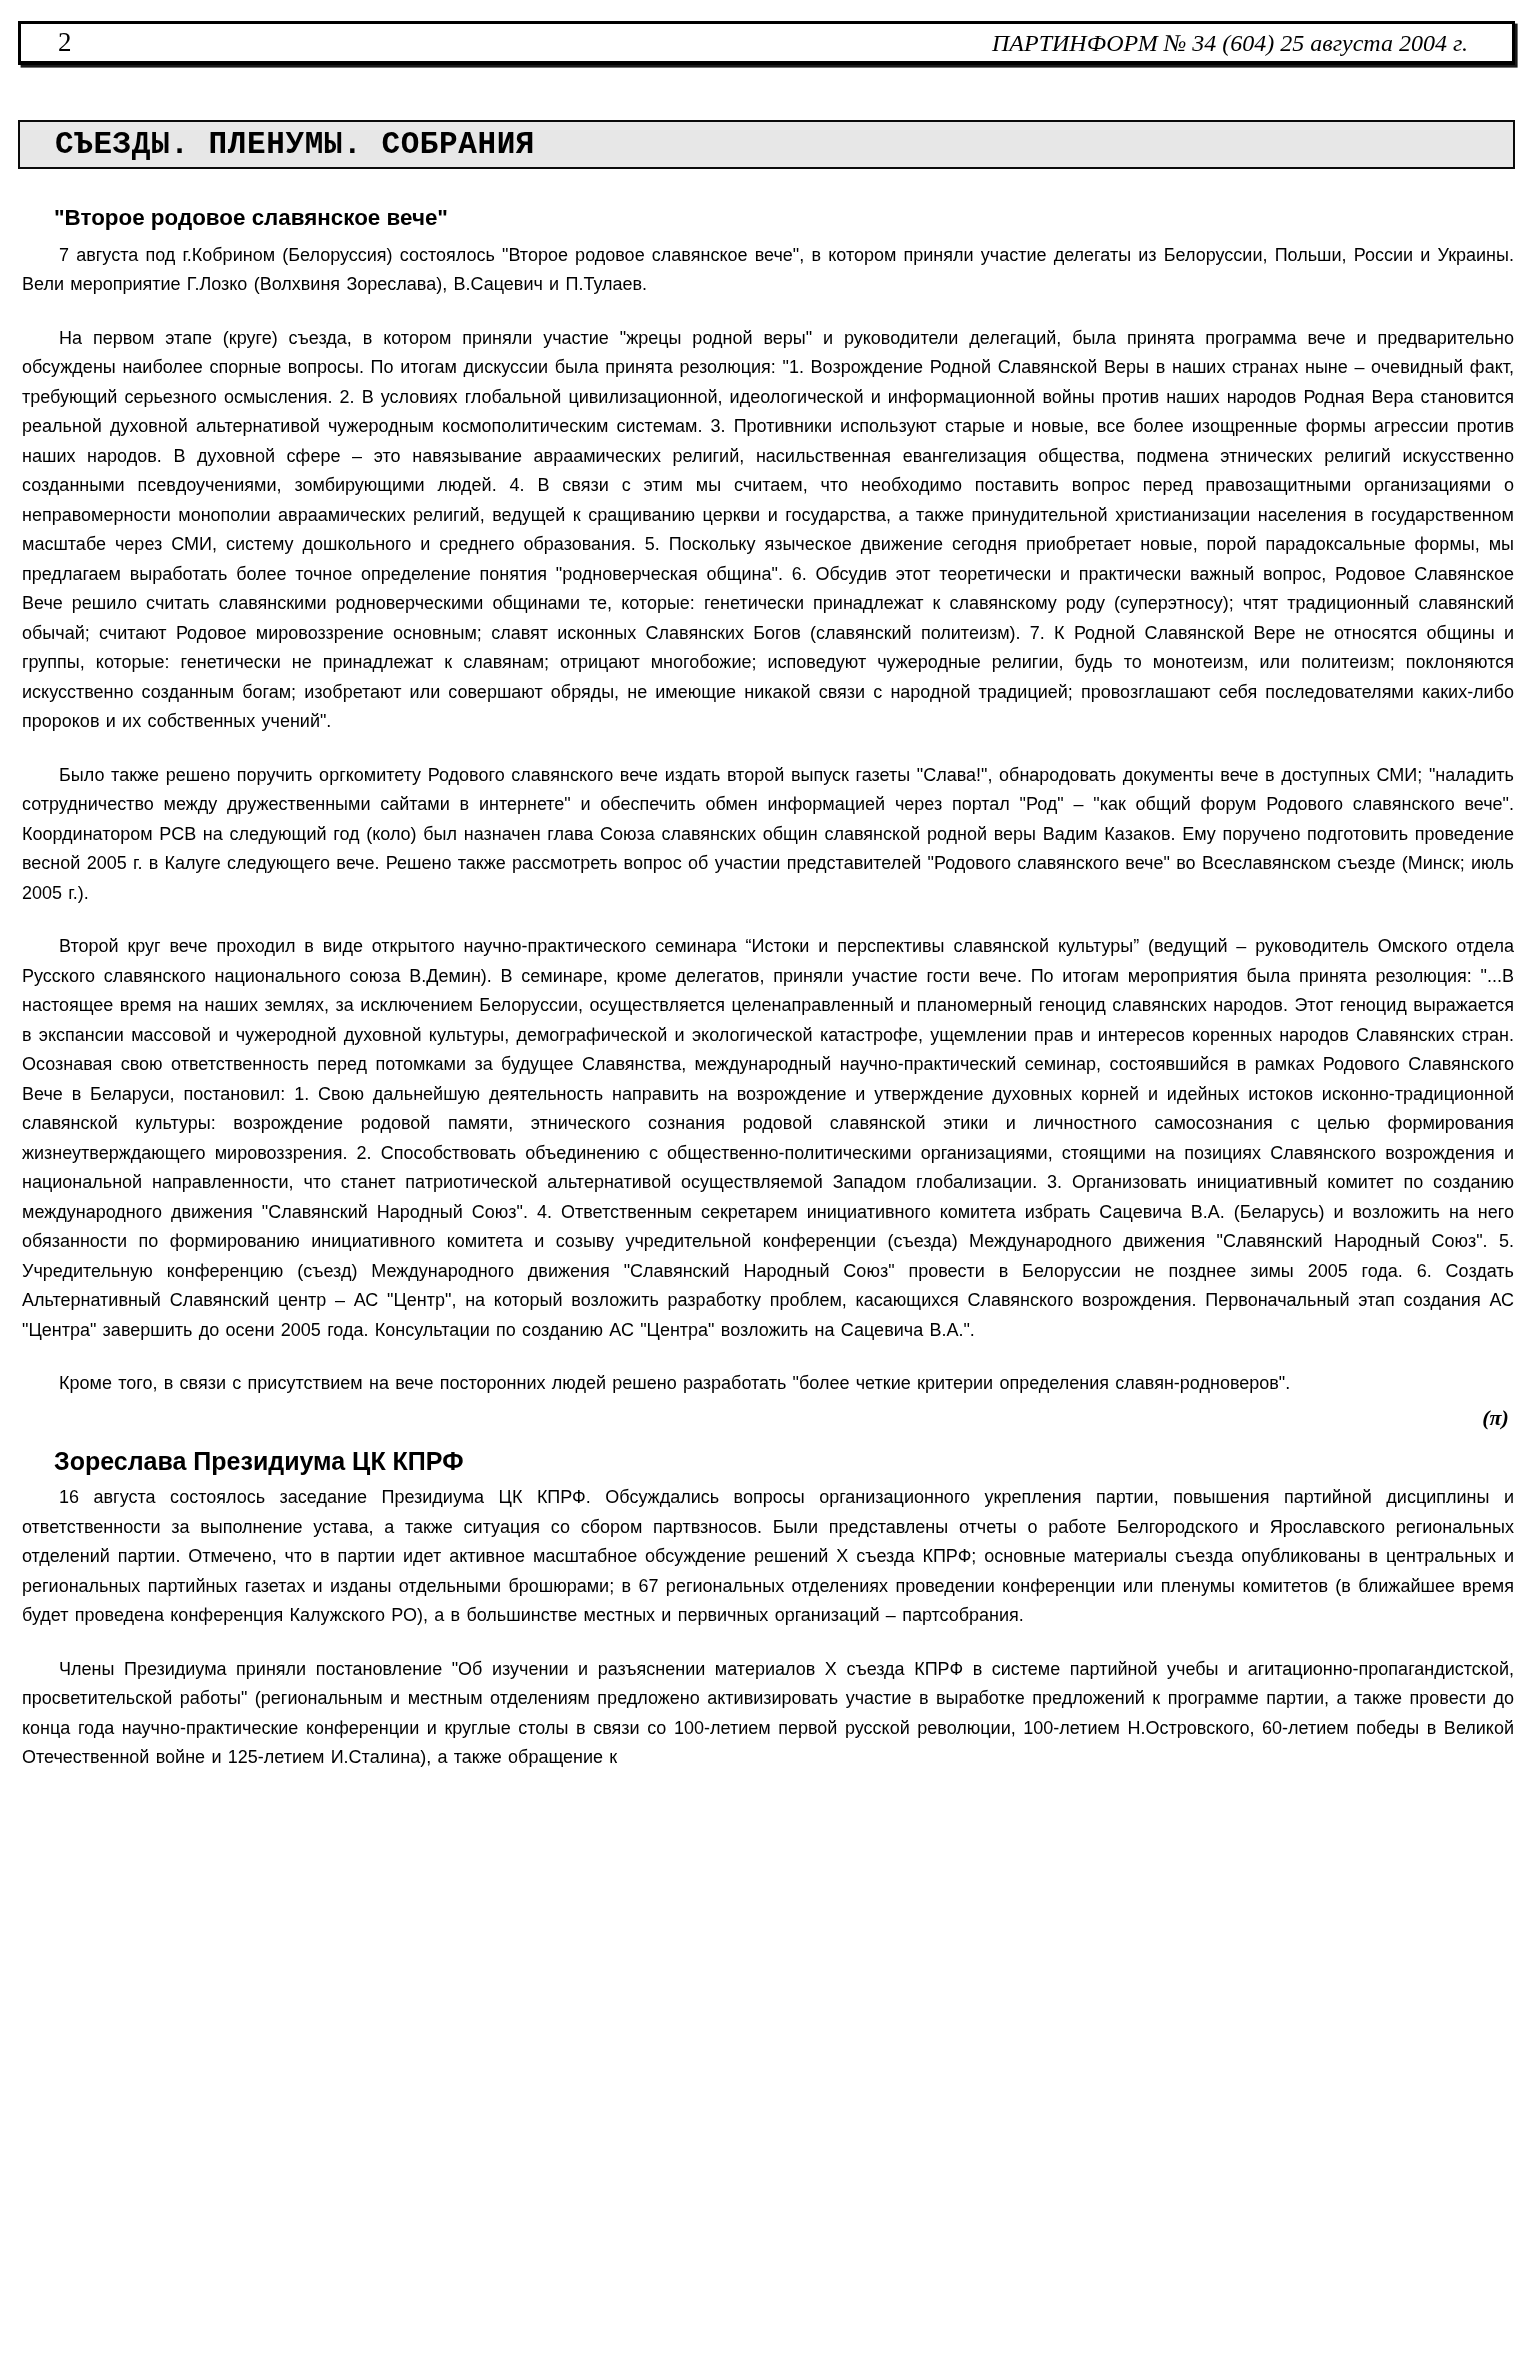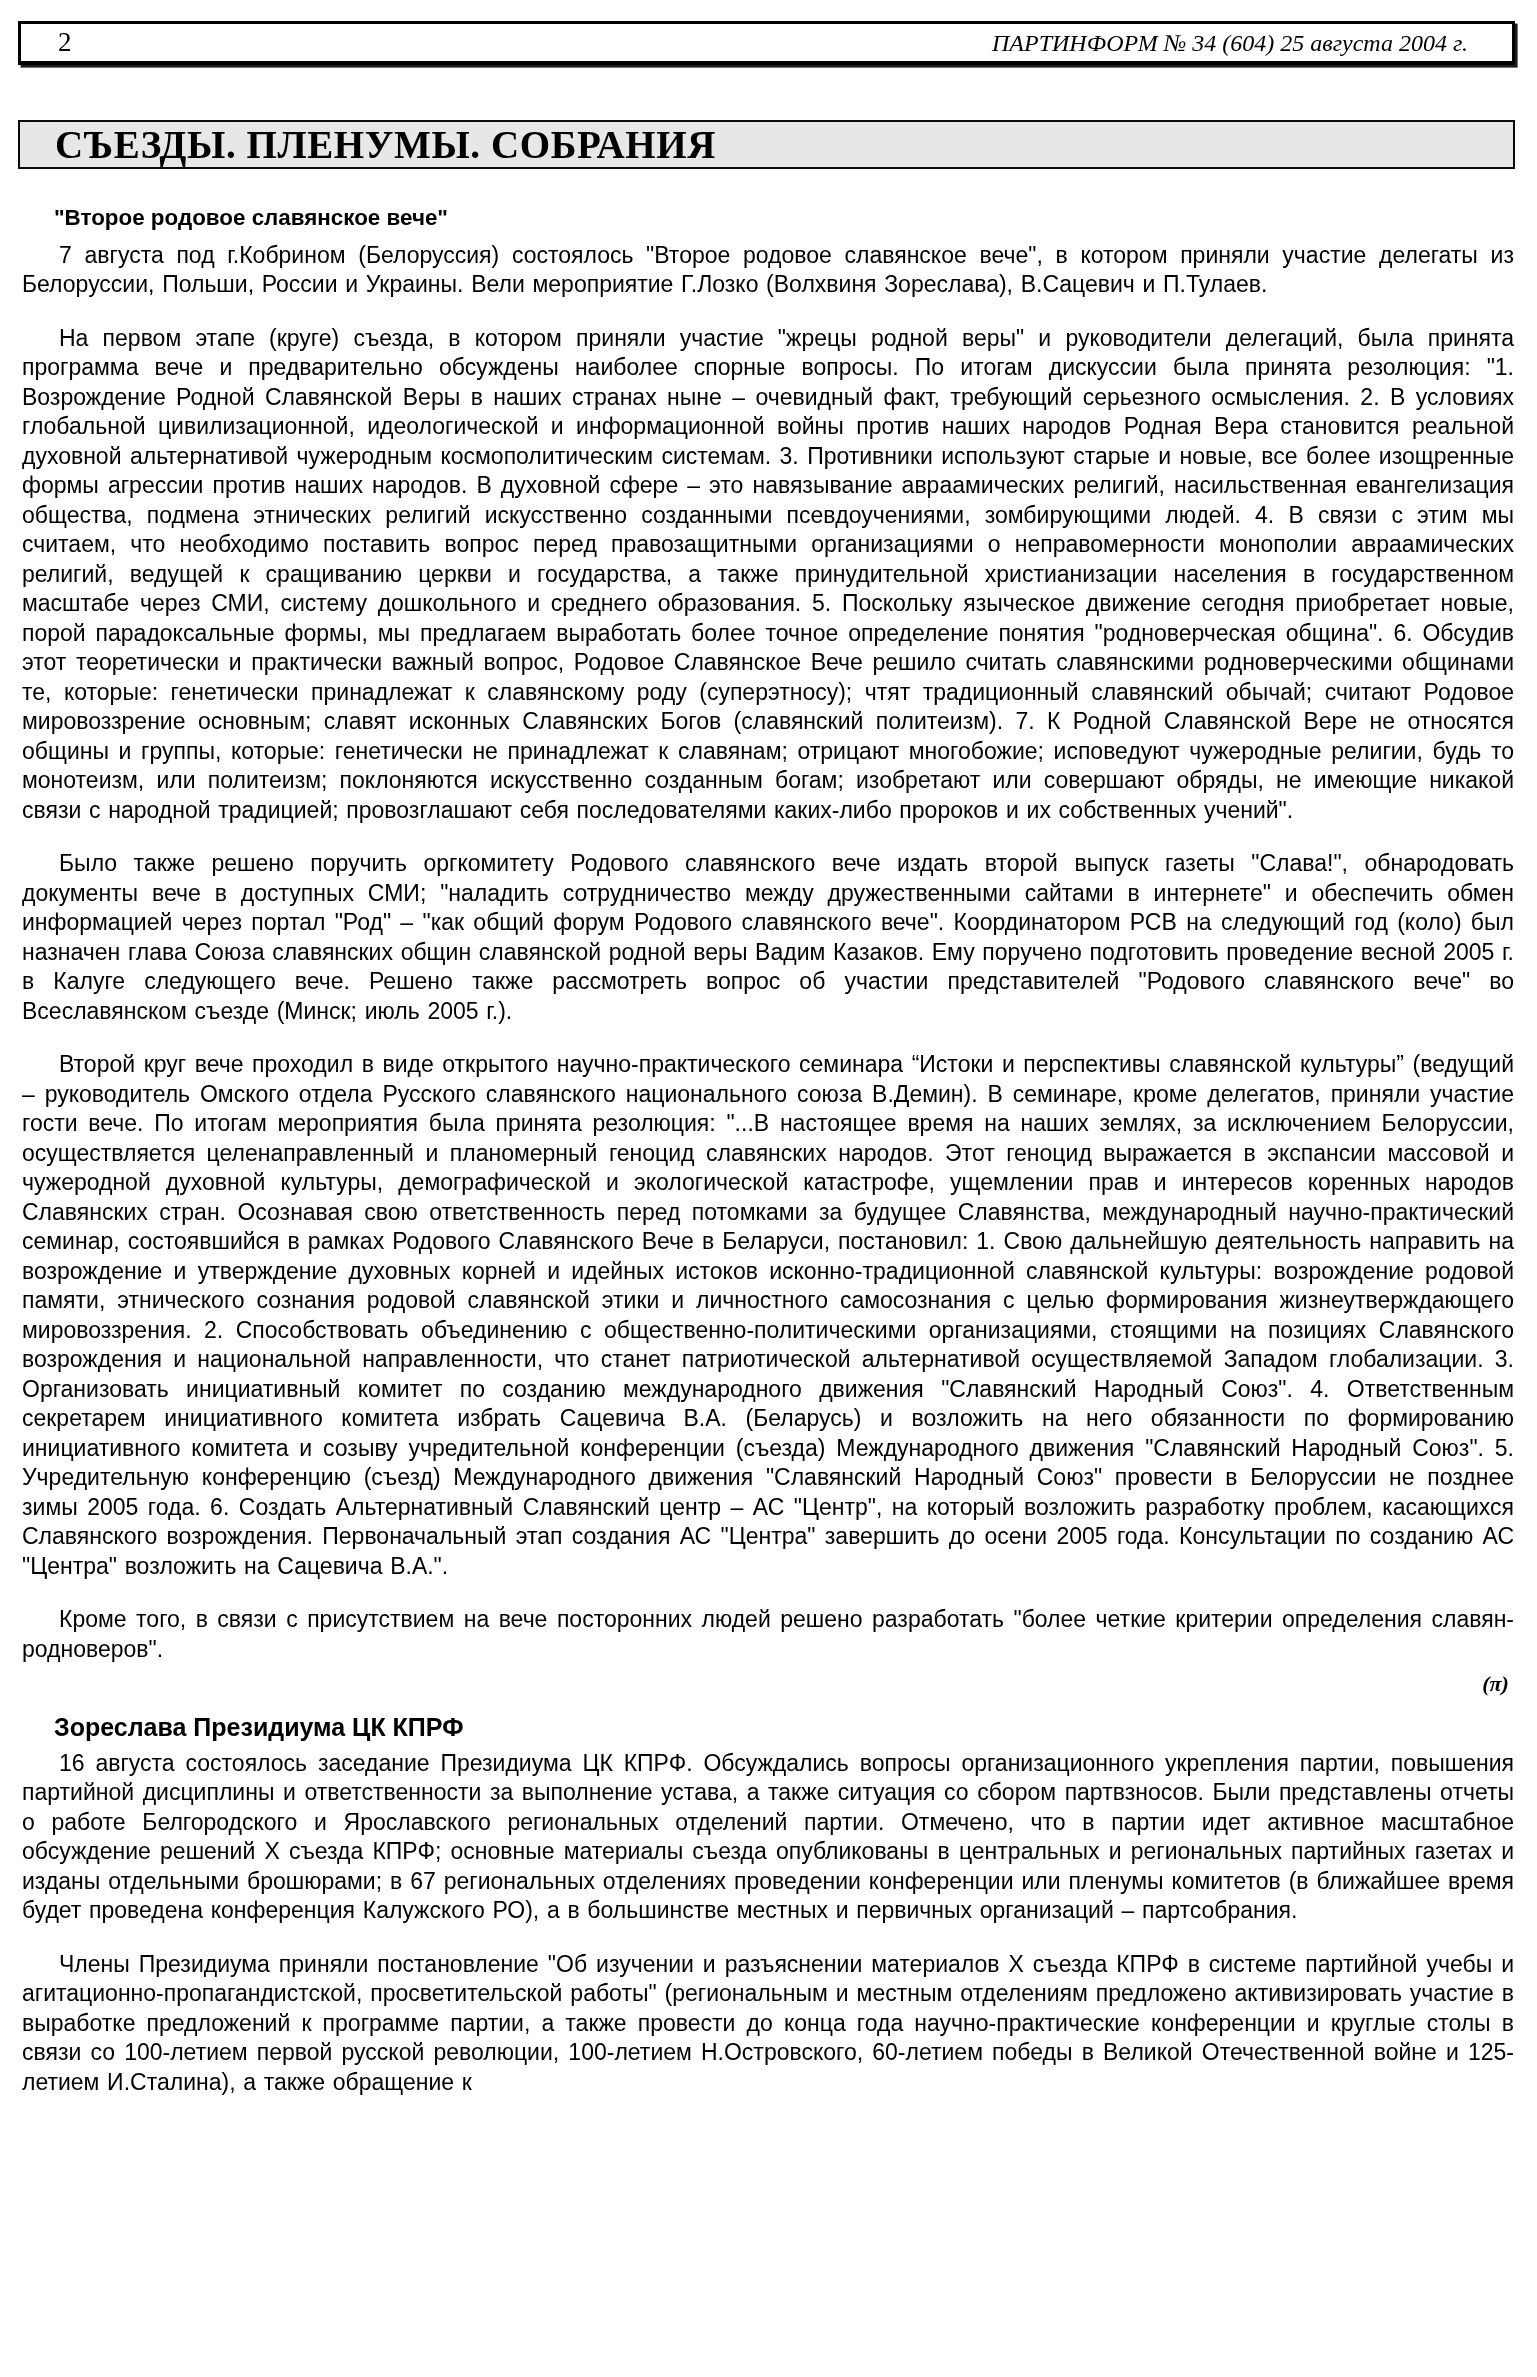--- a/index.html
+++ b/index.html
@@ -40,43 +40,43 @@
 
   
   .section-box {
     margin: 55px 22px 0 18px;
     height: 45px;
     background: #e7e7e7;
     border: 2.6px solid #0a0a0a;
     display: flex;
     align-items: center;
     padding-left: 35px;
-    font-family: Liberation Serif, serif;
+    font-family: Liberation Mono, monospace;
     font-weight: bold;
-    font-size: 39px;
+    font-size: 31px;
     letter-spacing: 0.6px;
     text-align: right;
   }
 
   .content { padding: 0 23px 0 22px; }
 
   .article-title {
     font-family: "Liberation Sans", sans-serif;
     font-weight: bold;
     font-size: 22.4px;
     margin: 37px 0 10.2px 32px;
     line-height: 1.1;
   }
   .article-title.second {
     font-size: 25px;
     margin: 16.7px 0 7.7px 32px;
   }
 
   p.body {
-    font-size: 23px;
+    font-size: 18px;
     line-height: 29.5px;
     text-align: justify;
     text-indent: 37px;
     margin: 0;
     word-spacing: 1.3px;
   }
   p.body.bold { font-weight: normal; margin-top: 24px; }
 
   .sig {
     font-family: "Liberation Serif", serif;

